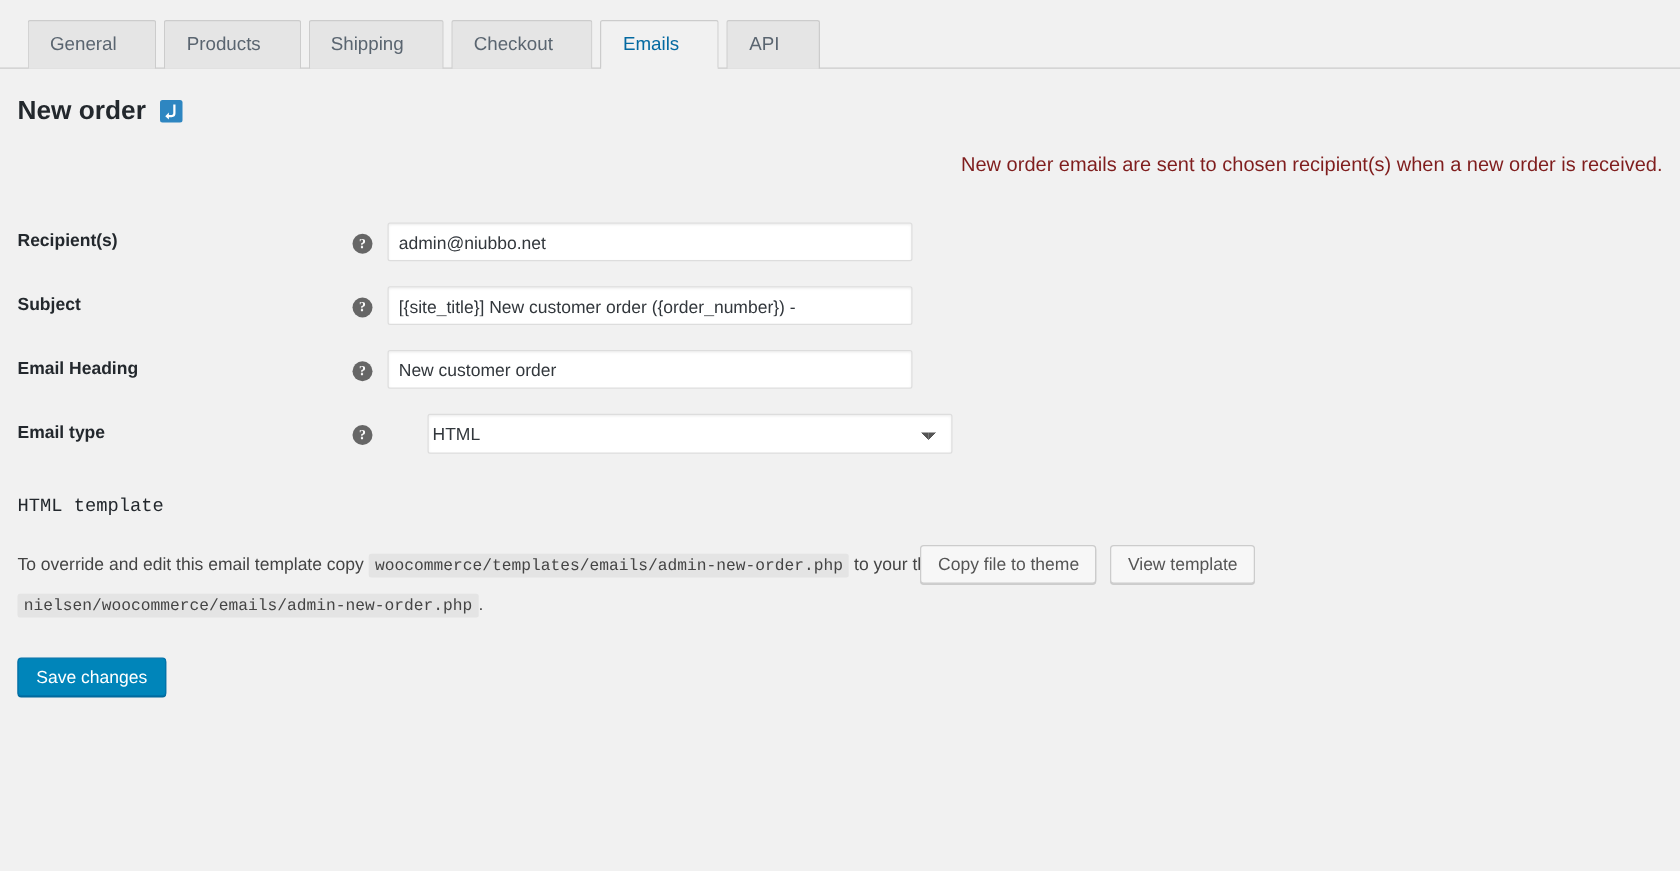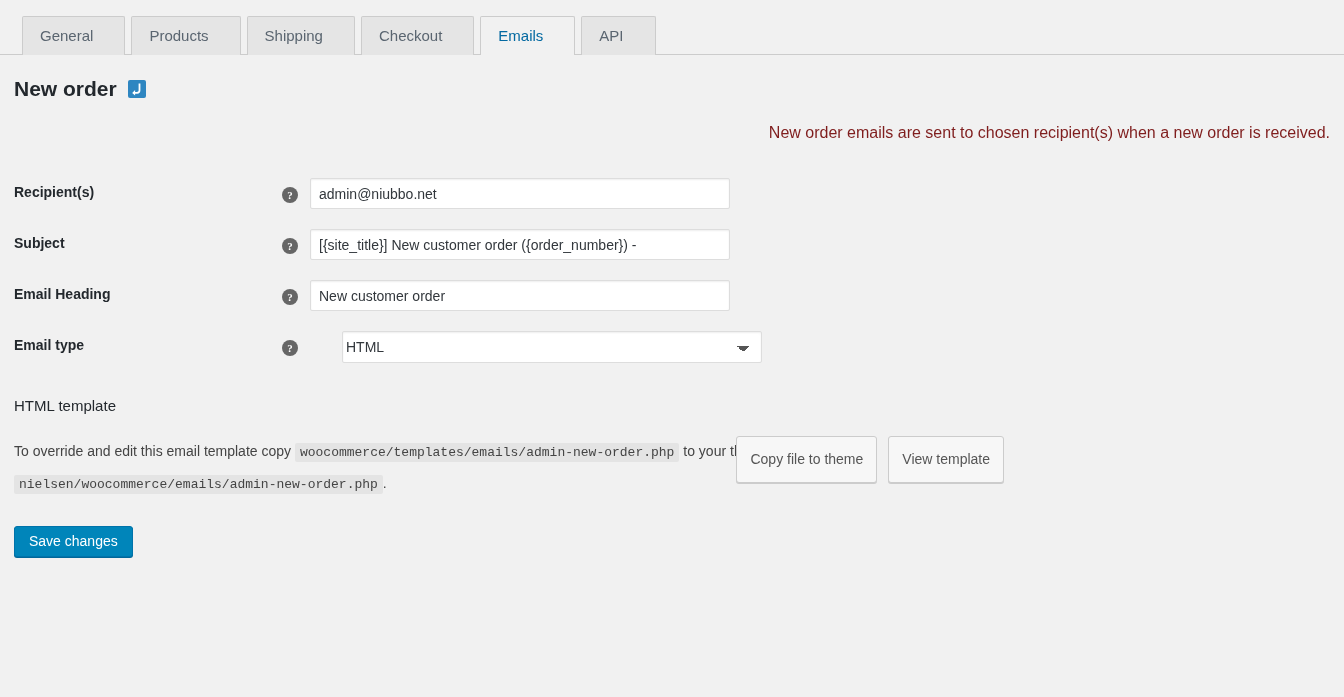--- a/index.html
+++ b/index.html
@@ -198,20 +198,21 @@
     color: #444;
     cursor: pointer;
   }
 
   
   .tpl-heading {
     font-size: 15px;
     font-weight: normal;
     color: #23282d;
     margin: 24px 0 0 0;
+    font-family: Liberation Mono, monospace;
   }
   .tpl-body {
     position: relative;
     margin-top: 22px;
     font-size: 14px;
     color: #444;
     line-height: 30px;
     max-width: 990px;
   }
   code.path {
@@ -231,21 +232,21 @@
     gap: 11px;
   }
   button.secondary-btn {
     font-family: "Liberation Sans", sans-serif;
     font-size: 14px;
     color: #555;
     background: #f7f7f7;
     border: 1px solid #ccc;
     border-radius: 3px;
     padding: 0 13px;
-    height: 47px;
+    height: 31px;
     line-height: 29px;
     cursor: pointer;
     box-shadow: 0 1px 0 #ccc;
     white-space: nowrap;
   }
 
   
   .save-wrap { margin-top: 26px; }
   button.primary-btn {
     font-family: "Liberation Sans", sans-serif;

